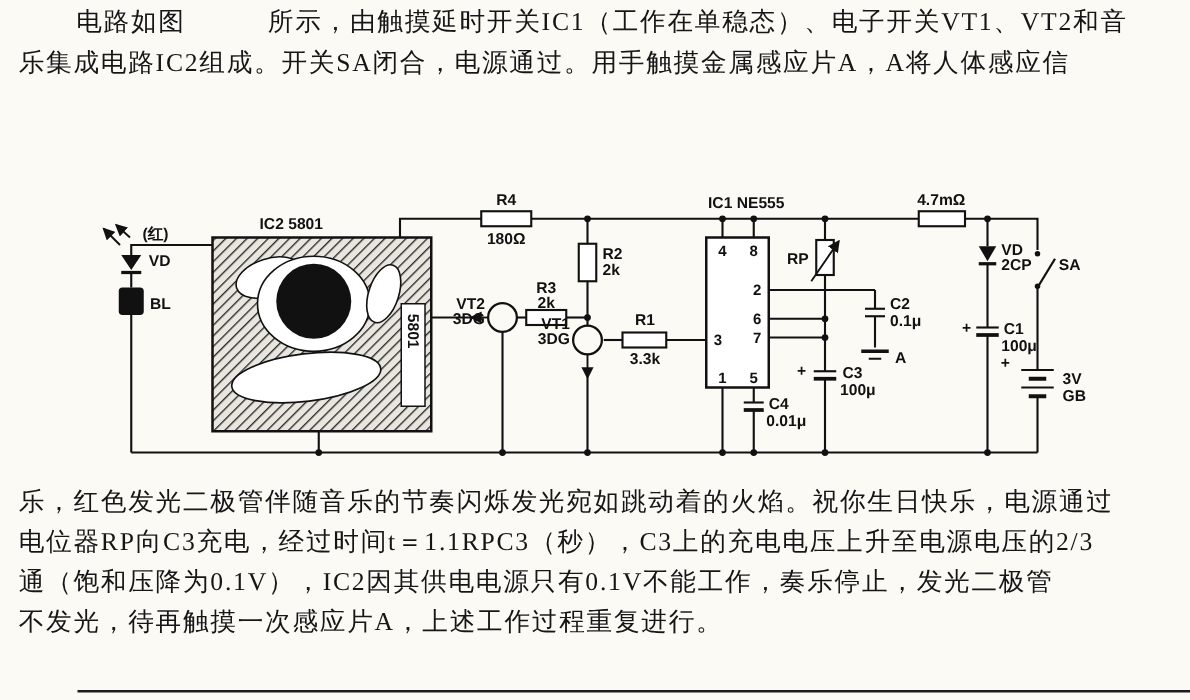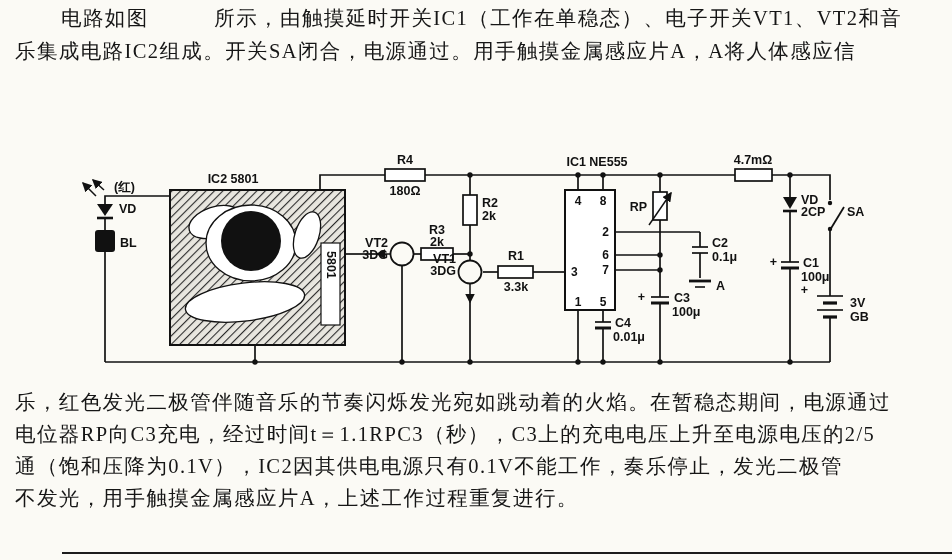--- a/index.html
+++ b/index.html
@@ -235,20 +235,20 @@
         <circle cx="402" cy="212" r="2.7"></circle>
       <circle cx="470" cy="212" r="2.7"></circle>
         <circle cx="578" cy="212" r="2.7"></circle>
       <circle cx="603" cy="212" r="2.7"></circle>
         <circle cx="660" cy="212" r="2.7"></circle>
       <circle cx="790" cy="212" r="2.7"></circle>
     </g>
   </svg>
 
   <div class="para" id="bottom-para">
-    <div class="line">乐，红色发光二极管伴随音乐的节奏闪烁发光宛如跳动着的火焰。在暂稳态期间，电源通过</div>
-    <div class="line">电位器RP向C3充电，经过时间t＝1.1RPC3（秒），C3上的充电电压上升至电源电压的2/5</div>
+    <div class="line">乐，红色发光二极管伴随音乐的节奏闪烁发光宛如跳动着的火焰。祝你生日快乐，电源通过</div>
+    <div class="line">电位器RP向C3充电，经过时间t＝1.1RPC3（秒），C3上的充电电压上升至电源电压的2/3</div>
     <div class="line">通（饱和压降为0.1V），IC2因其供电电源只有0.1V不能工作，奏乐停止，发光二极管</div>
-    <div class="line">不发光，用手触摸金属感应片A，上述工作过程重复进行。</div>
+    <div class="line">不发光，待再触摸一次感应片A，上述工作过程重复进行。</div>
   </div>
 
   <div class="rule"></div>
 </div>
 
 </body></html>

